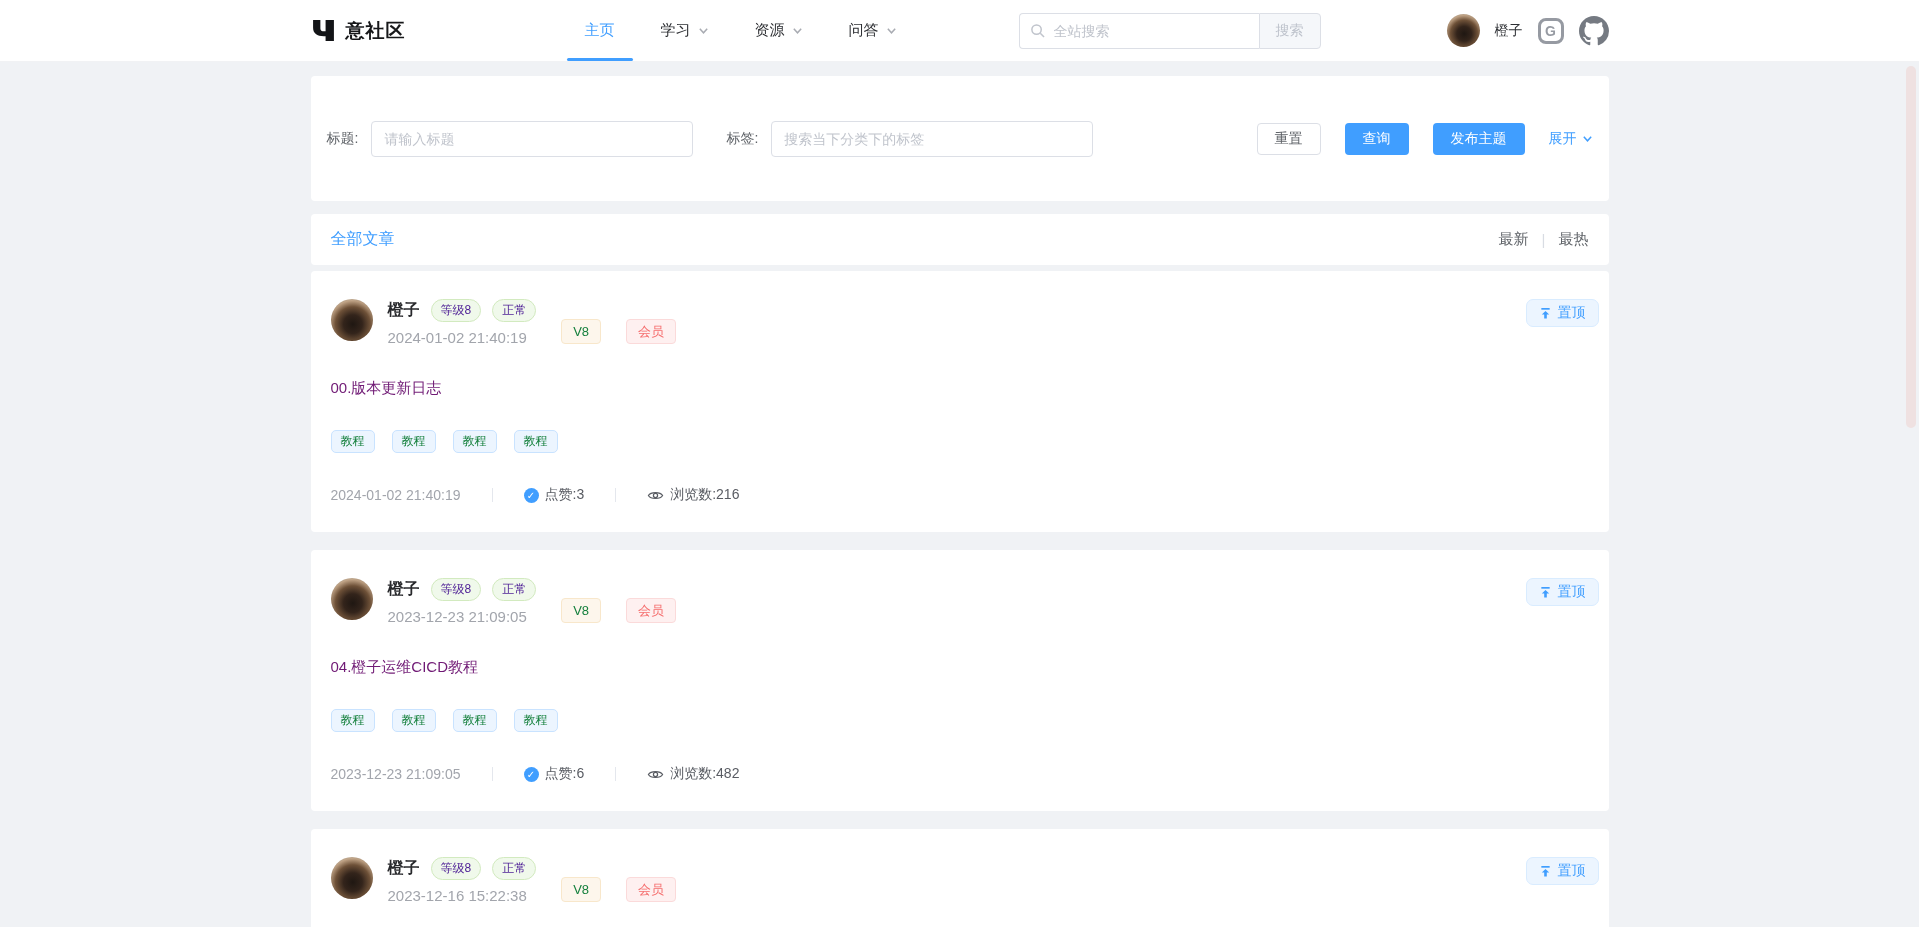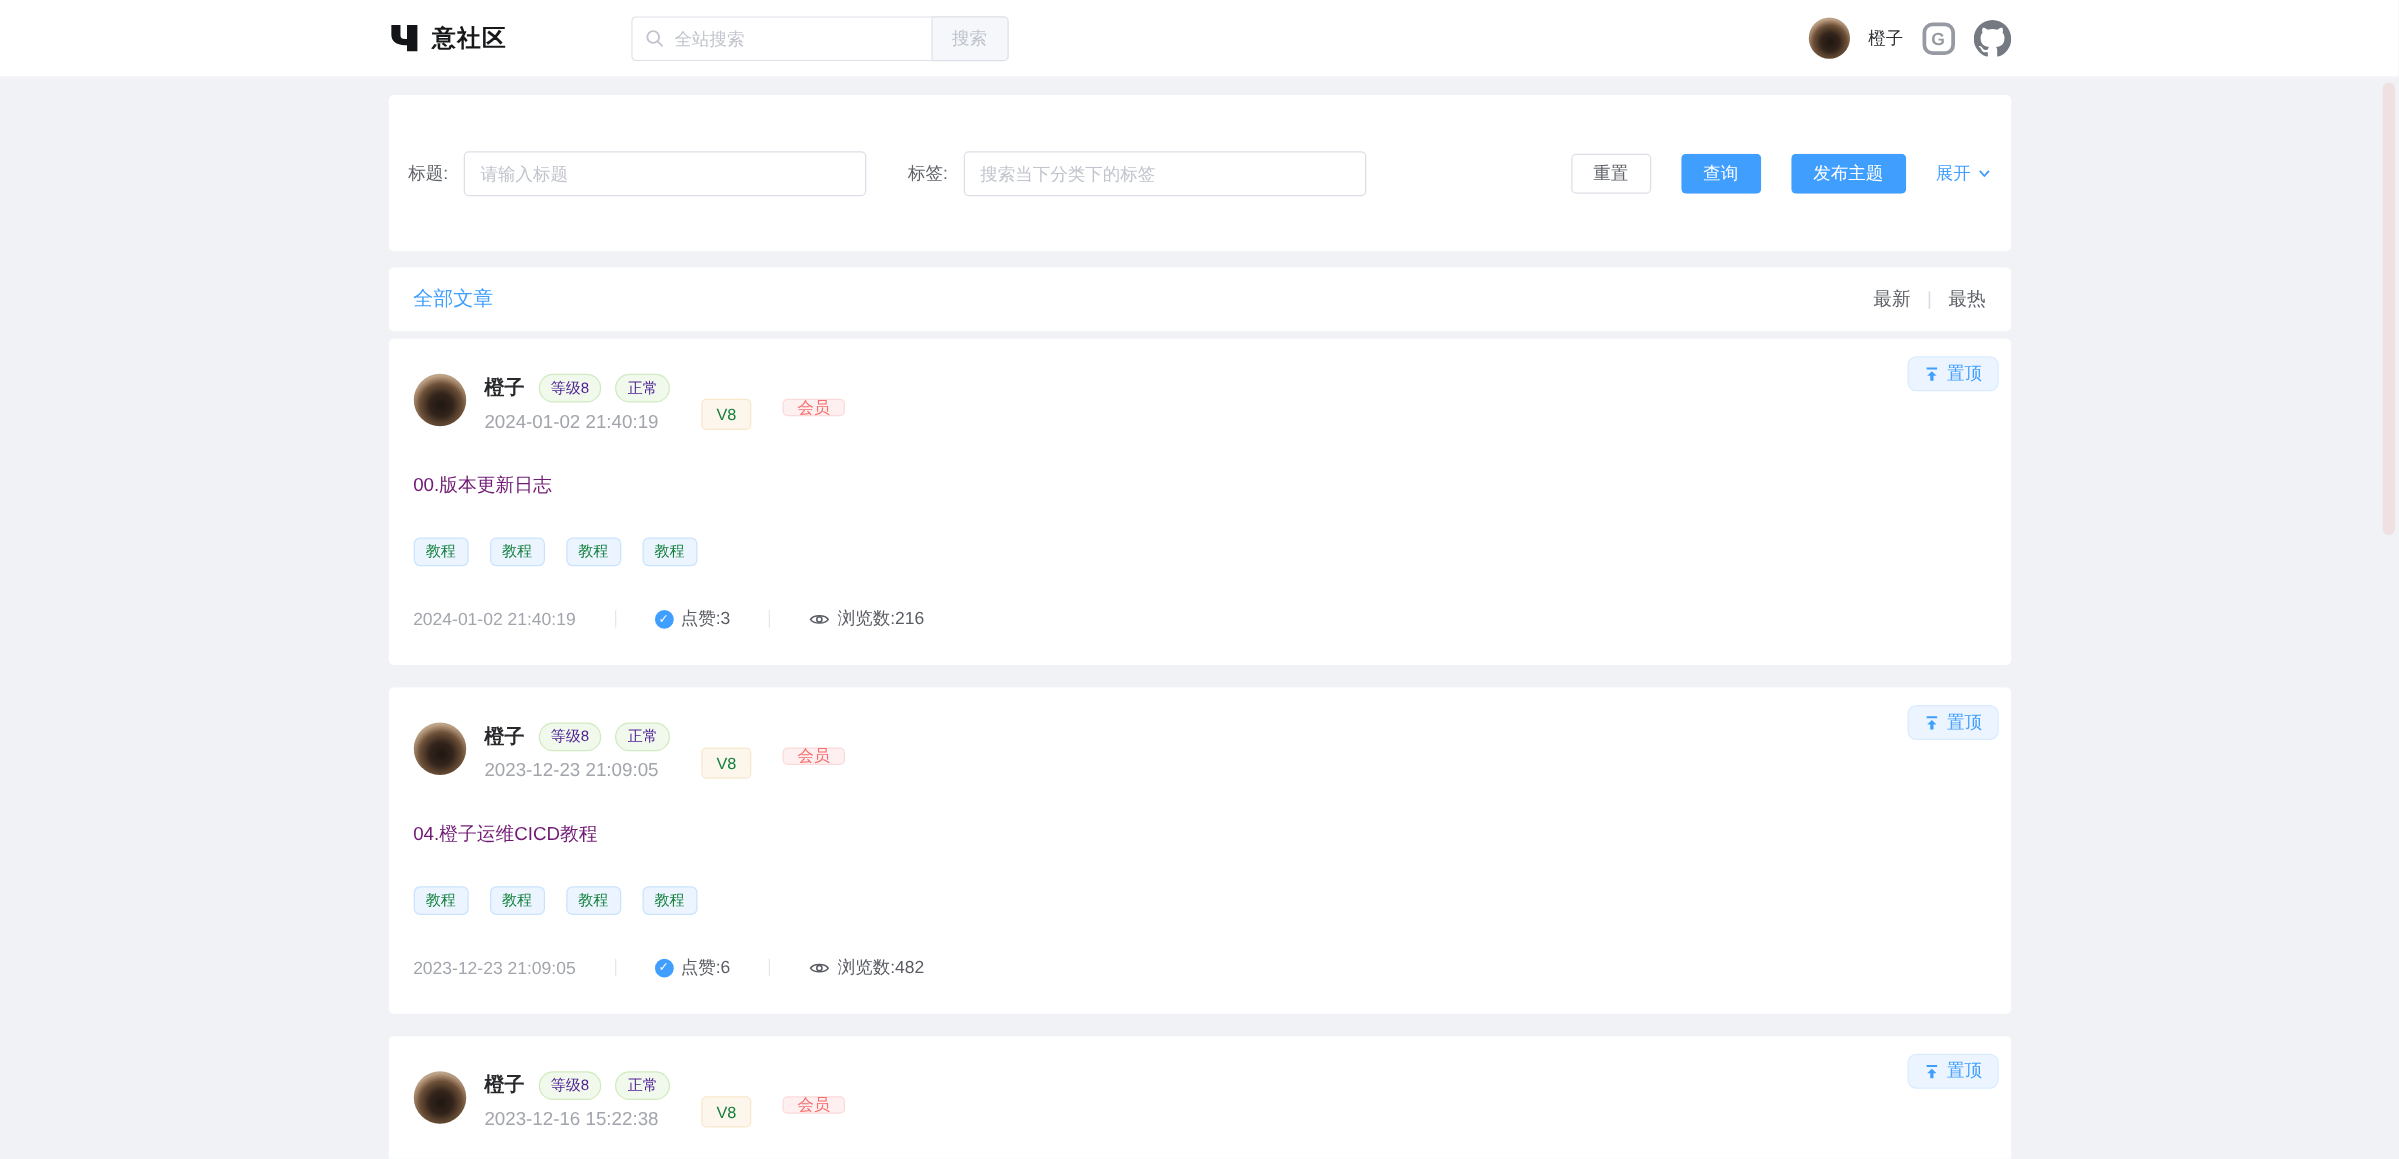--- a/index.html
+++ b/index.html
@@ -66,36 +66,36 @@
   .list-header { background:#fff; border-radius:4px; height:51px; margin-top:13px;
       margin-bottom:6px; display:flex; align-items:center; justify-content:space-between;
       padding:0 20px; }
   .lh-title { color:#409eff; font-size:16px; cursor:pointer; }
   .lh-sort { display:flex; align-items:center; gap:13px; font-size:15px; color:#5f6368; }
   .sort-item { cursor:pointer; }
   .sort-divider { color:#d8dce3; }
   
   .post-card { background:#fff; border-radius:4px; position:relative;
       padding:28px 20px; margin-bottom:18px; }
-  .pin-btn { position:absolute; top:14px; right:10px; background:#ecf5ff; color:#409eff;
+  .pin-btn { position:absolute; top:28px; right:10px; background:#ecf5ff; color:#409eff;
       border:1px solid #d9ecff; border-radius:7px; height:28px; padding:0 12px;
       display:flex; align-items:center; gap:6px; font-size:14px; cursor:pointer;
       font-family:"Liberation Sans","DejaVu Sans",sans-serif; }
   .top-icon { width:13px; height:13px; }
   .top-icon path, .top-icon line { stroke:#409eff; }
   .user-row { display:flex; align-items:flex-start; }
   .avatar-lg { width:42px; height:42px; }
   .user-meta { margin-left:15px; }
   .user-line1 { display:flex; align-items:center; gap:11px; }
   .author { font-size:16px; font-weight:bold; color:#28292c; cursor:pointer; }
   .tag { font-size:12px; display:inline-flex; align-items:center; height:23px;
       padding:0 9px; border-radius:4px; white-space:nowrap; }
   .tag-success { background:#f0f9eb; border:1px solid #d2eabf; color:#4c1d95; border-radius:12px; }
   .tag-warning { background:#fdf6ec; border:1px solid #f8e7cb; color:#15803d; height:25px; padding:0 11px; font-size:13px; }
-  .tag-danger  { background:#fef0f0; border:1px solid #fbdada; color:#f56c6c; height:14px; padding:0 11px; font-size:13px; }
+  .tag-danger  { background:#fef0f0; border:1px solid #fbdada; color:#f56c6c; height:25px; padding:0 11px; font-size:13px; }
   .tag-blue    { background:#ecf5ff; border:1px solid #c9e3ff; color:#15803d; border-radius:5px; cursor:pointer; }
   .time { font-size:15px; color:#a2a5ac; margin-top:7px; }
   .vip-tags { display:flex; gap:25px; margin-left:25px; margin-top:20px; }
   .post-title { font-size:15px; color:#701a75; margin-top:33px; cursor:pointer; }
   .post-tags { display:flex; gap:17px; margin-top:32px; }
   .post-footer { display:flex; align-items:center; margin-top:33px; }
   .pf-time { color:#a2a5ac; font-size:14px; }
   .pf-divider { width:1px; height:14px; background:#e4e7ed; margin:0 31px; }
   .pf-item { display:flex; align-items:center; gap:6px; color:#595c63; font-size:14px; }
   .check-icon { width:15px; height:15px; border-radius:50%; background:#409eff; color:#fff;
@@ -111,20 +111,43 @@
 <body>
 
 <header class="navbar">
   <div class="nav-inner">
     <div class="brand">
       <svg width="25" height="25" viewBox="0 0 24 24">
           <path d="M2 2h7v8c0 1.9 1.3 2.7 3.6 2.7H14V2h8v20h-8v-4.6h-1.6C5.6 17.4 2 14.6 2 9.3V2z" fill="#131417"></path>
         </svg>
       <span class="brand-title">意社区</span>
     </div>
+    <nav class="nav-menu">
+      <div class="nav-item active">
+        <span>主页</span>
+      </div>
+      <div class="nav-item">
+        <span>学习</span>
+        <svg class="chev" viewBox="0 0 12 12">
+            <polyline points="2,4 6,8.5 10,4"></polyline>
+          </svg>
+      </div>
+      <div class="nav-item">
+        <span>资源</span>
+        <svg class="chev" viewBox="0 0 12 12">
+            <polyline points="2,4 6,8.5 10,4"></polyline>
+          </svg>
+      </div>
+      <div class="nav-item">
+        <span>问答</span>
+        <svg class="chev" viewBox="0 0 12 12">
+            <polyline points="2,4 6,8.5 10,4"></polyline>
+          </svg>
+      </div>
+    </nav>
     <div class="search-box">
       <div class="search-wrap">
         <svg class="search-icon" viewBox="0 0 16 16">
             <circle cx="7" cy="7" r="5"></circle>
             <line x1="11" y1="11" x2="15" y2="15"></line>
           </svg>
         <input class="search-input" type="text" placeholder="全站搜索" style="">
       </div>
       <button class="search-btn">搜索</button>
     </div>

